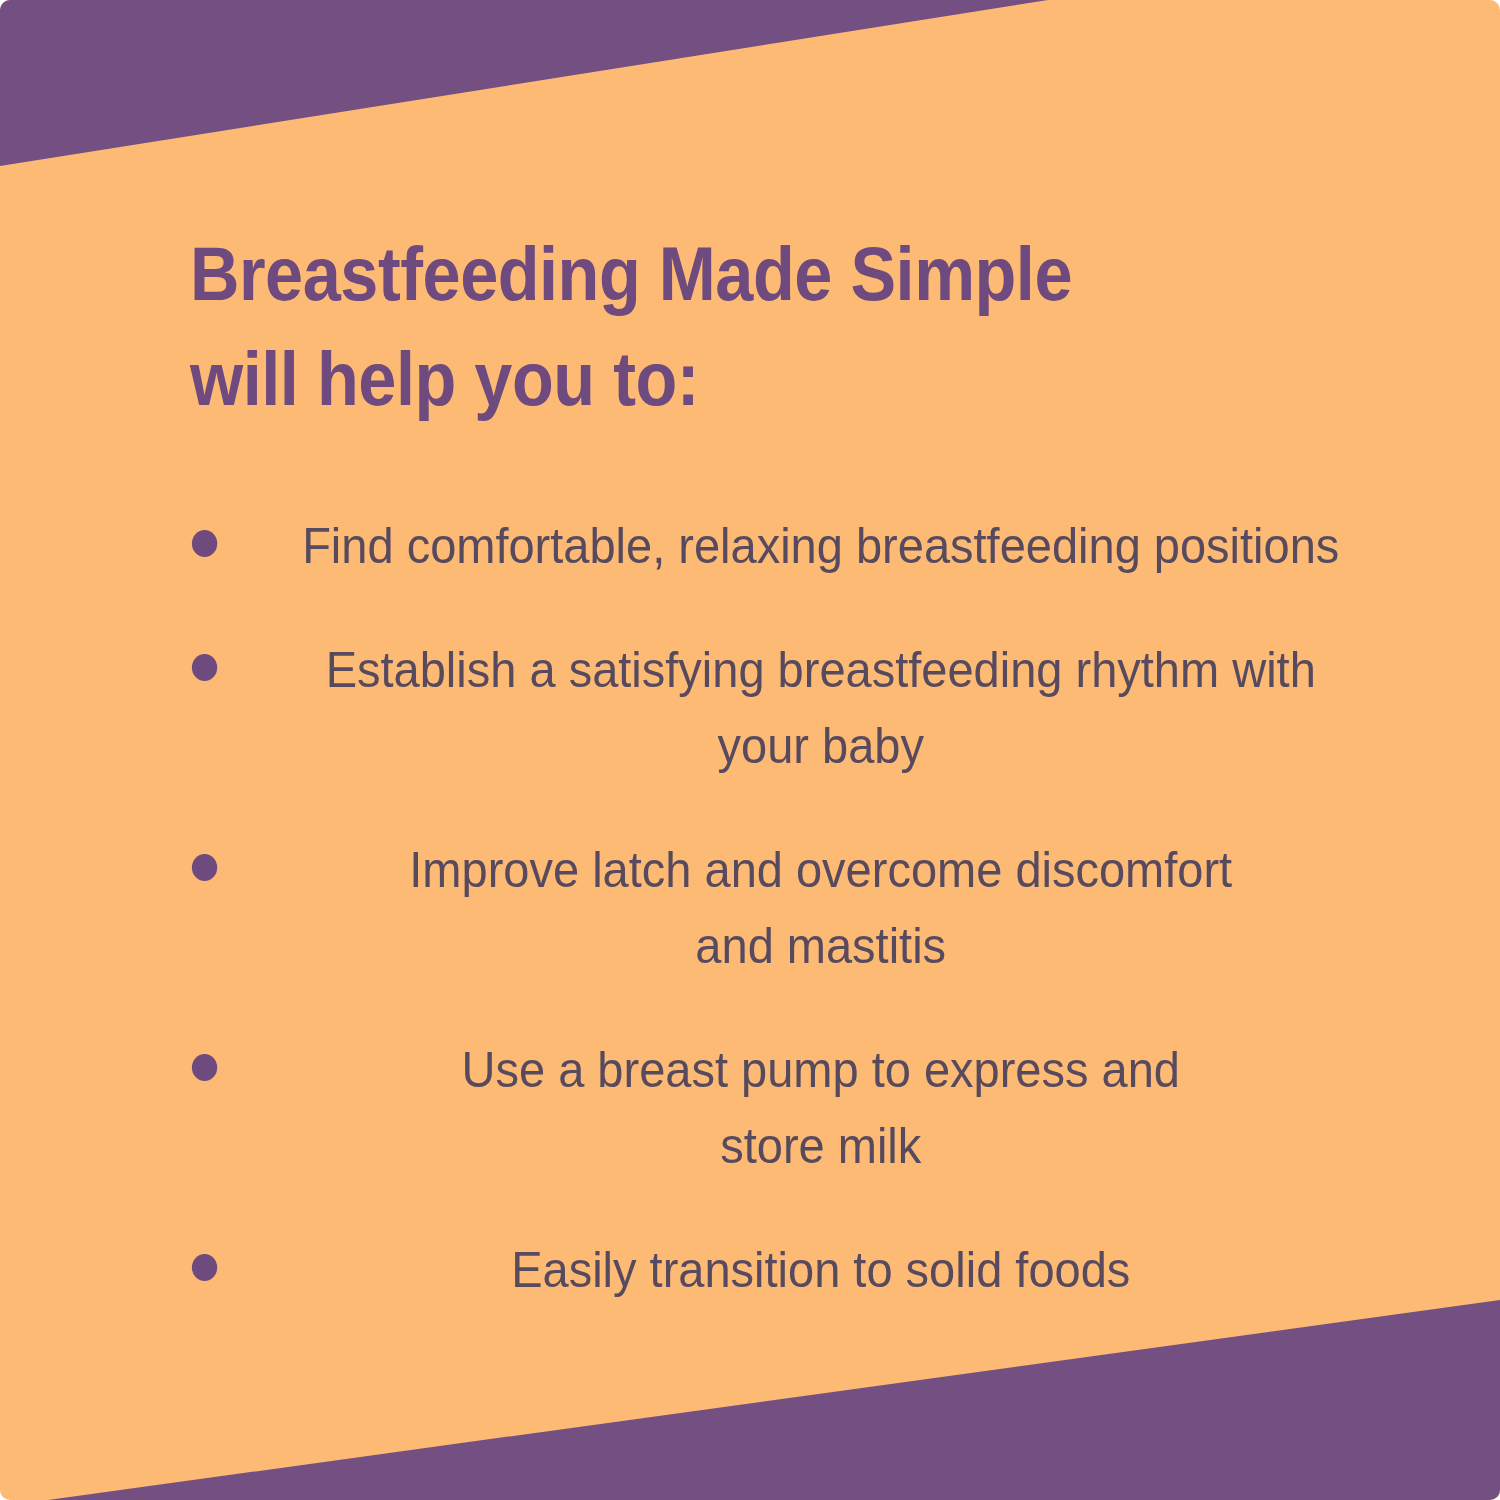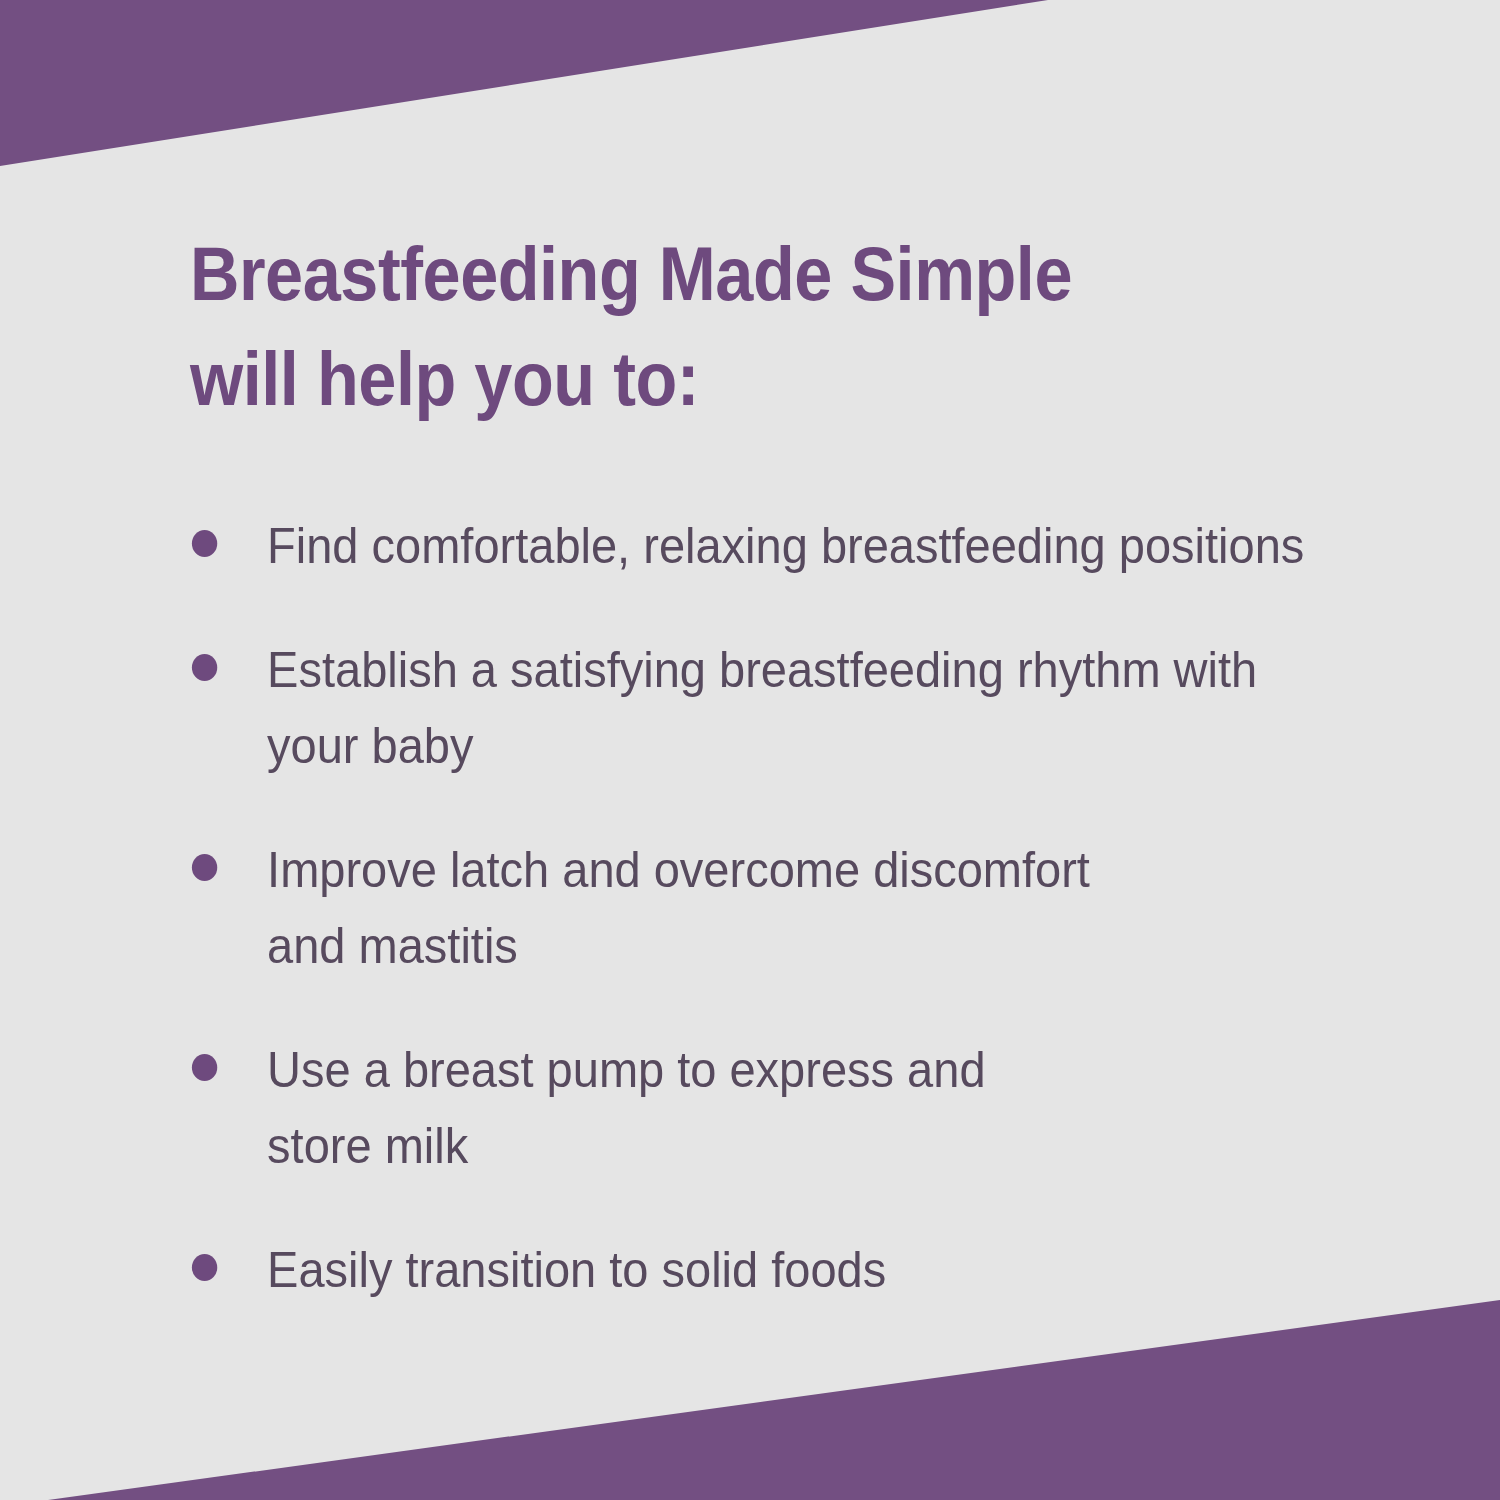--- a/index.html
+++ b/index.html
@@ -11,22 +11,23 @@
     height: 1500px;
     background: #ffffff;
     font-family: "Liberation Sans", sans-serif;
     overflow: hidden;
   }
 
   .page {
     position: relative;
     width: 1500px;
     height: 1500px;
-    background: #e5e5e5;
+    background: #fdba74;
     overflow: hidden;
+    border-radius: 10px;
   }
 
   
   .band {
     position: absolute;
     left: 0;
     width: 1500px;
     background: #734F82;
     pointer-events: none;
   }
@@ -60,20 +61,21 @@
     transform: scaleX(0.90);
     transform-origin: left top;
     white-space: pre-line;
   }
 
   .bullet-list {
     list-style: none;
     margin: 0;
     padding: 0;
     margin-top: 76px;
+    text-align: center;
   }
 
   .bullet-item {
     position: relative;
     padding-left: 82px;
     margin-bottom: 48px;
     color: #574A5E;
     font-family: "Liberation Sans Narrow", "Liberation Sans", sans-serif;
     font-size: 50px;
     line-height: 1.52;

